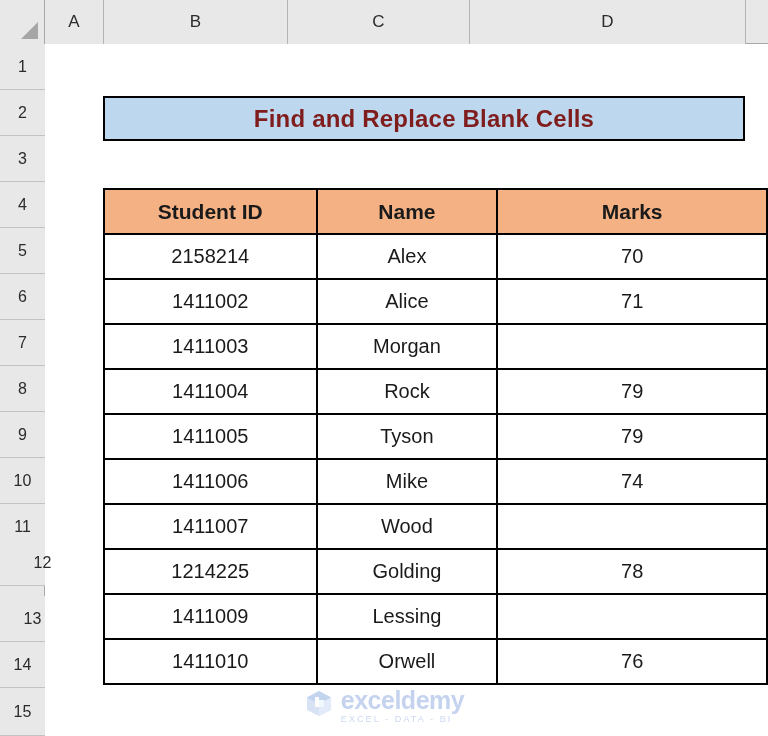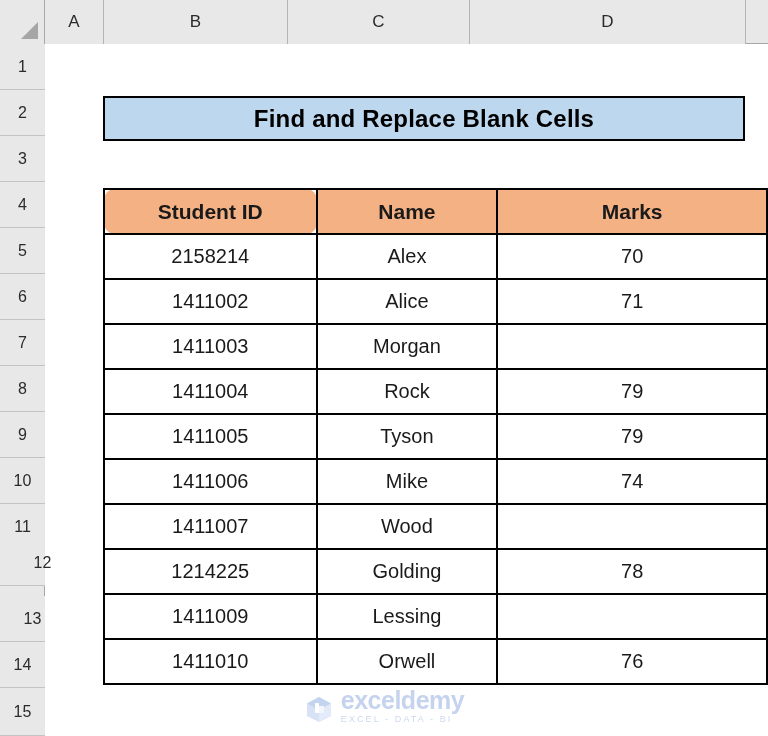--- a/index.html
+++ b/index.html
@@ -90,21 +90,21 @@
     width: 642px; height: 45px;
     background: #bdd7ee;
     border: 2px solid #000000;
     display: flex;
     align-items: center;
     justify-content: center;
   }
   .title-text {
     font-size: 24px;
     font-weight: bold;
-    color: #000000;
+    color: #7f1d1d;
     letter-spacing: 0.2px;
     font-family: "Liberation Sans", sans-serif;
   }
 
   
   .data-table {
     position: absolute;
     left: 103px; top: 188px;
     border-collapse: collapse;
     table-layout: fixed;
@@ -119,31 +119,31 @@
     text-align: center;
     vertical-align: middle;
     padding: 0 4px;
     background: #ffffff;
   }
   .data-table th {
     background: #f4b183;
     font-weight: bold;
     font-size: 21px;
   }
-  .col-id   { width: 214px; border-radius: 11px; }
+  .col-id   { width: 214px; }
   .col-name { width: 182px; }
   .col-mark { width: 272px; }
 
   
   .watermark {
     position: absolute;
     left: 0; top: 688px;
     width: 768px;
     display: flex;
-    align-items: flex-end;
+    align-items: flex-start;
     justify-content: center;
     gap: 7px;
     pointer-events: none;
   }
   .wm-logo { display: block; }
   .wm-textwrap { display: flex; flex-direction: column; line-height: 1; }
   .wm-name {
     font-size: 25px;
     font-weight: bold;
     color: #c5d3ef;

